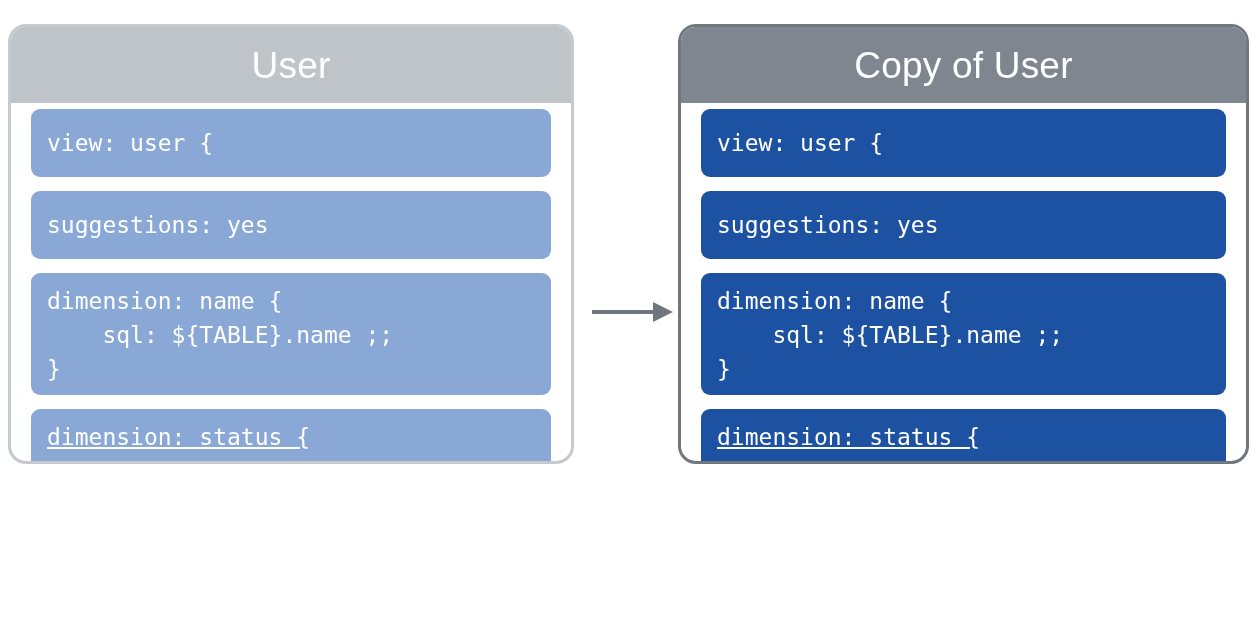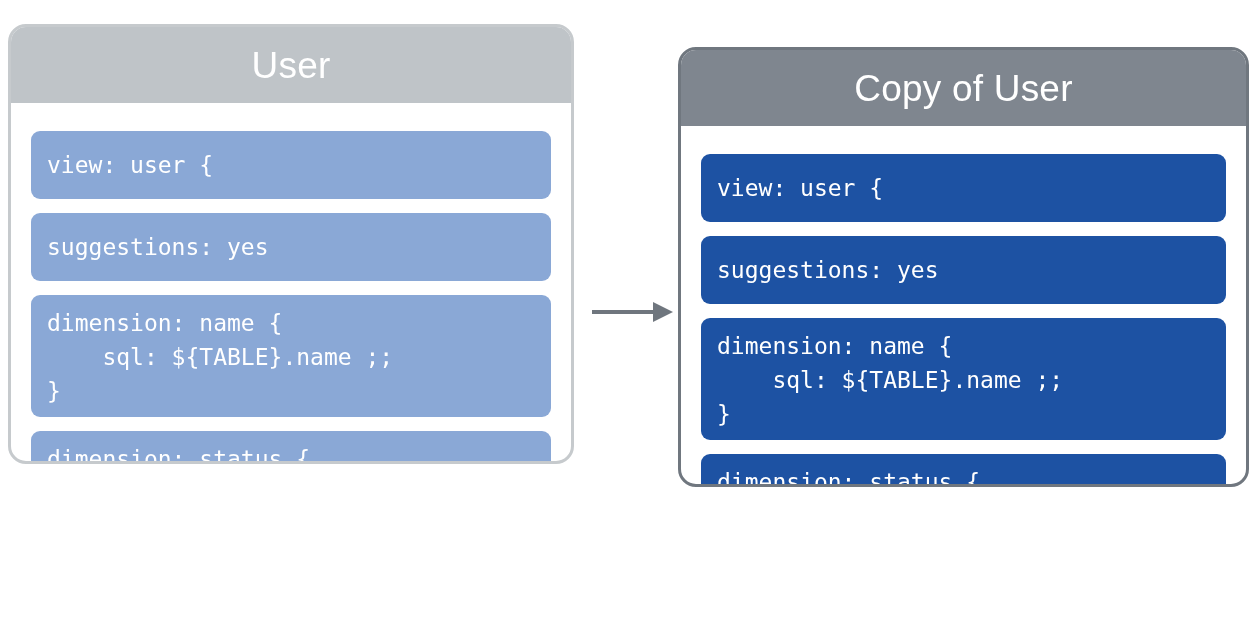--- a/index.html
+++ b/index.html
@@ -37,42 +37,41 @@
   }
   .panel-source {
     left: 8px;
     width: 566px;
     border: 3px solid #c6cacd;
   }
   .panel-copy {
     left: 678px;
     width: 571px;
     border: 3px solid #70777f;
-    margin-top: 23px;
   }
 
   .panel-header {
     height: 76px;
     flex: 0 0 76px;
     display: flex;
     align-items: center;
     justify-content: center;
     color: #ffffff;
     font-size: 37px;
     font-weight: 400;
     letter-spacing: 0.2px;
     line-height: 1;
     user-select: none;
   }
   .panel-source .panel-header { background: #bfc4c8; }
   .panel-copy   .panel-header { background: #7f868f; }
 
   .panel-body {
     flex: 1 1 auto;
-    padding: 28px 20px 14px 20px;
+    padding: 6px 20px 14px 20px;
     box-sizing: border-box;
     display: flex;
     flex-direction: column;
     gap: 14px;
   }
 
   
   .code-block {
     border-radius: 9px;
     padding: 11px 16px 12px 16px;

